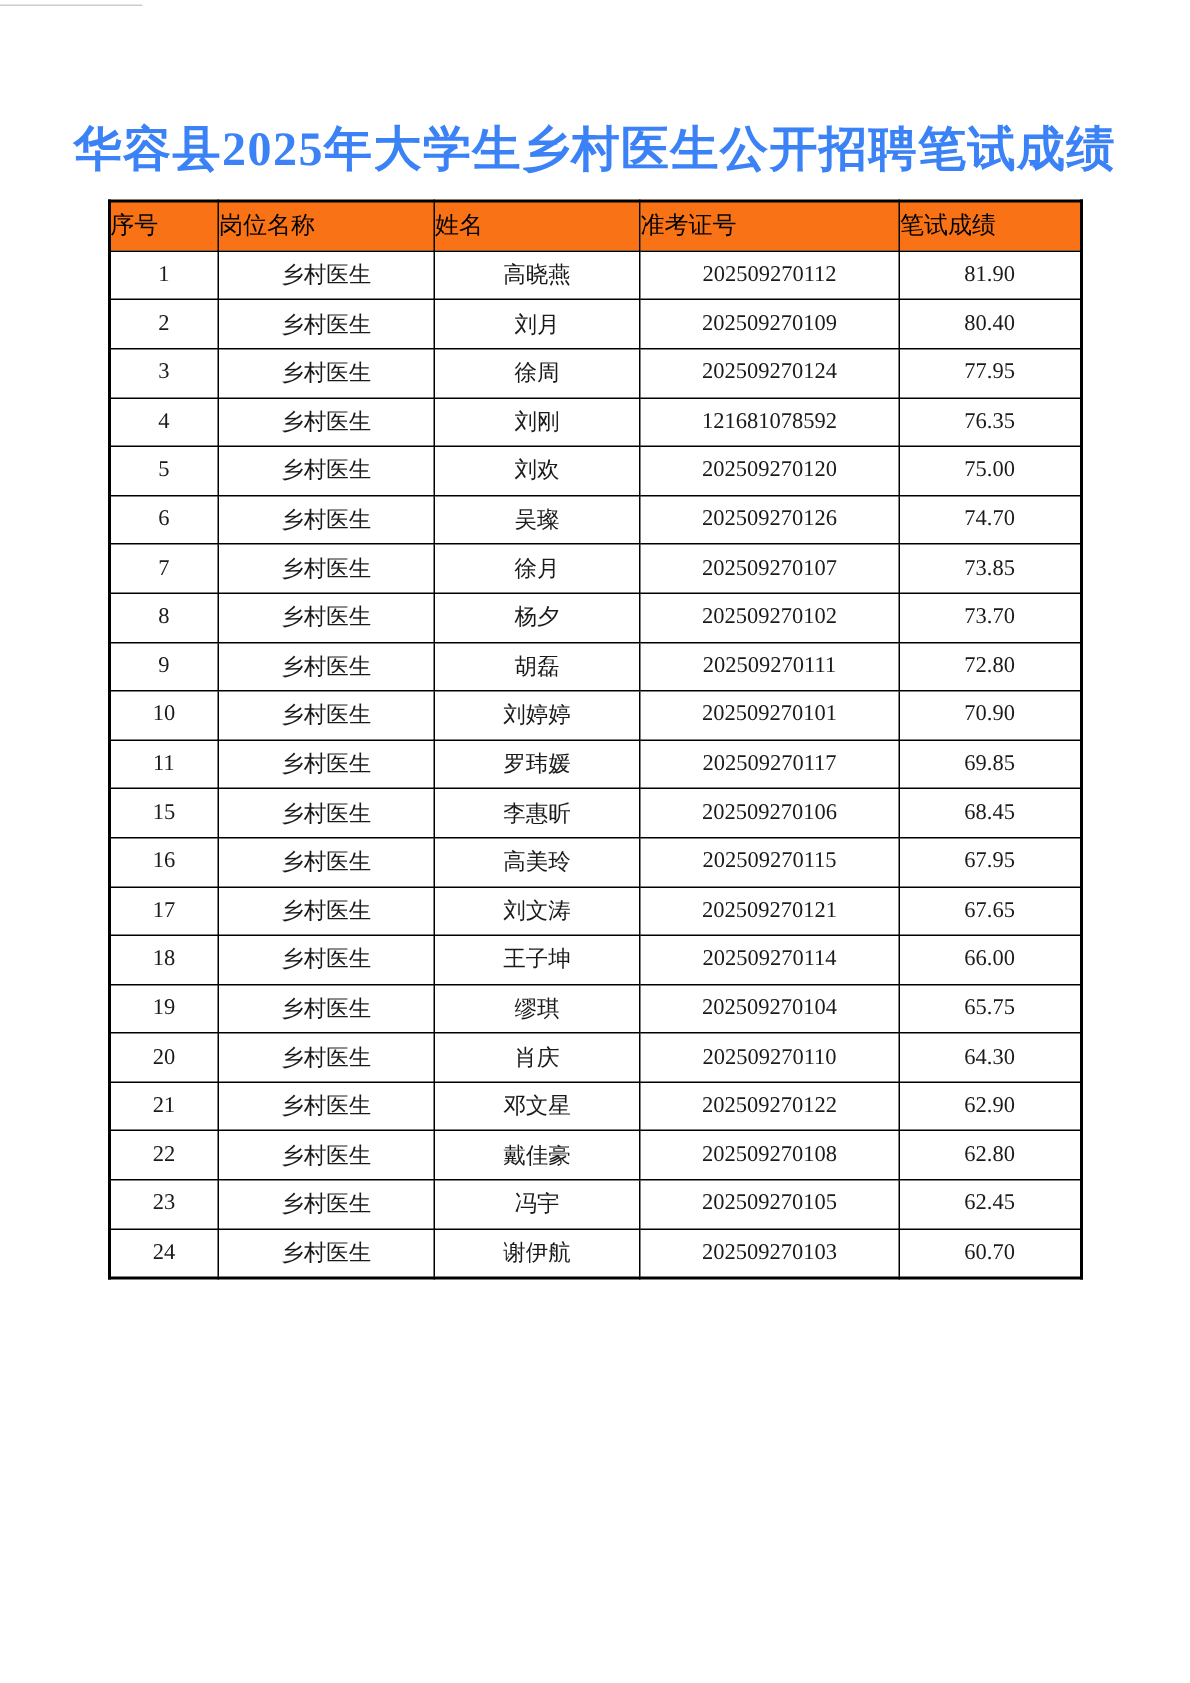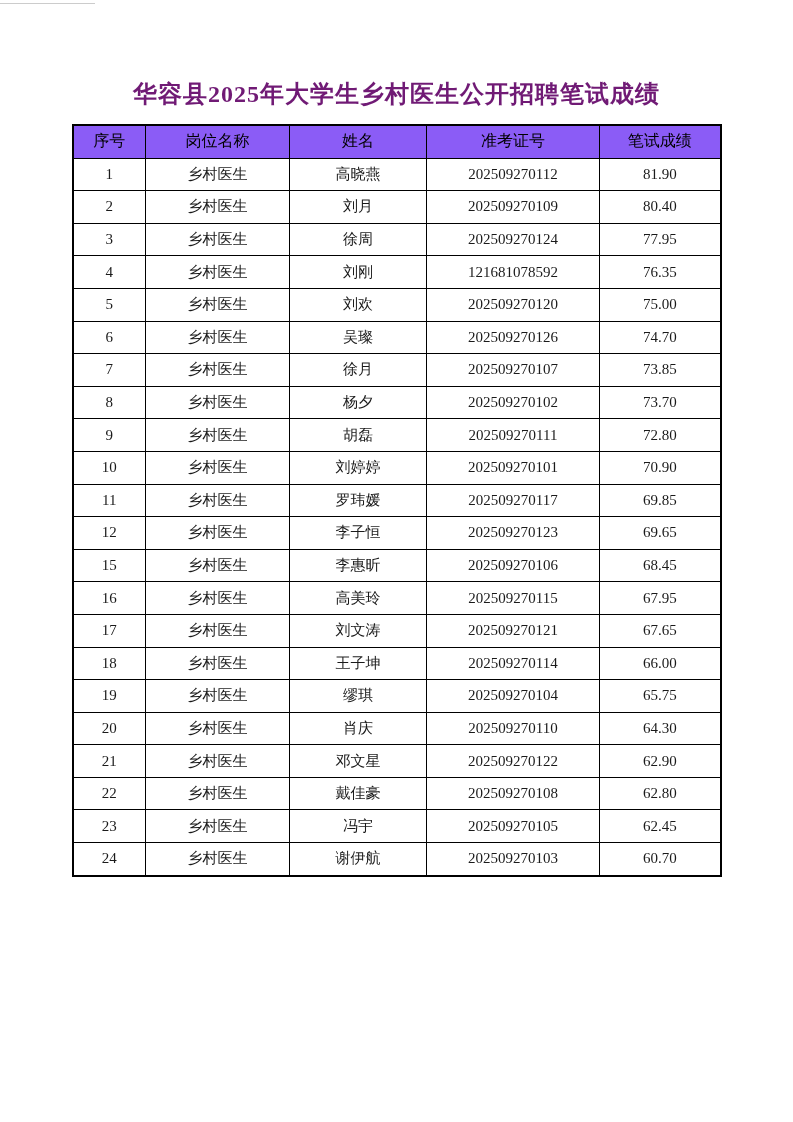--- a/index.html
+++ b/index.html
@@ -20,43 +20,43 @@
     position: absolute;
     top: 3px;
     left: 0;
     width: 95px;
     height: 1px;
     background: #cccccc;
   }
   .doc-title {
     margin: 81px 0 0 0;
     text-align: center;
-    font-size: 24px;
+    font-size: 32px;
     font-weight: bold;
-    color: #701a75;
+    color: #3b82f6;
     letter-spacing: 1px;
     line-height: 1.15;
     font-family: "Liberation Serif", serif;
   }
   table.results {
     width: 648px;
     margin: 15px auto 0 auto;
     border-collapse: collapse;
     table-layout: fixed;
     border: 2px solid #000000;
   }
   table.results th {
-    background: #8b5cf6;
+    background: #f97316;
     border: 1.5px solid #000000;
     height: 32px;
     font-family: Liberation Mono, monospace;
     font-weight: normal;
     font-size: 16px;
     color: #000000;
-    text-align: center;
+    text-align: left;
     vertical-align: middle;
     padding: 0;
   }
   table.results td {
     border: 1.5px solid #000000;
     height: 31.6px;
     font-size: 15px;
     color: #1a1a1a;
     text-align: center;
     vertical-align: middle;
@@ -168,27 +168,20 @@
           <td>70.90</td>
         </tr>
         <tr>
           <td>11</td>
           <td>乡村医生</td>
           <td>罗玮媛</td>
           <td>202509270117</td>
           <td>69.85</td>
         </tr>
         <tr>
-          <td>12</td>
-          <td>乡村医生</td>
-          <td>李子恒</td>
-          <td>202509270123</td>
-          <td>69.65</td>
-        </tr>
-        <tr>
           <td>15</td>
           <td>乡村医生</td>
           <td>李惠昕</td>
           <td>202509270106</td>
           <td>68.45</td>
         </tr>
         <tr>
           <td>16</td>
           <td>乡村医生</td>
           <td>高美玲</td>

